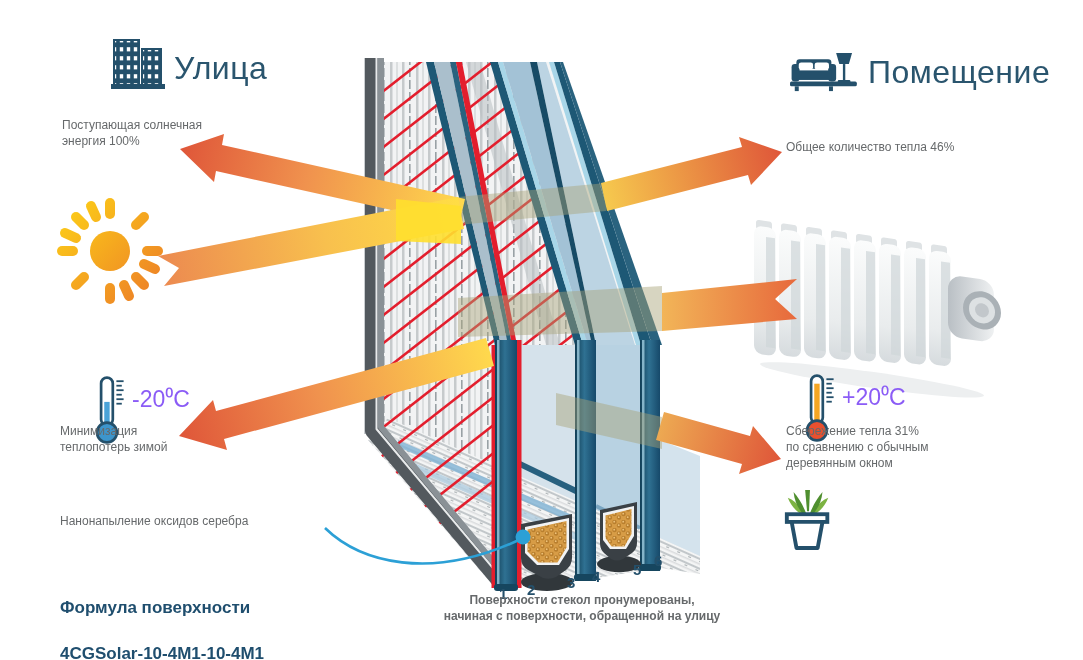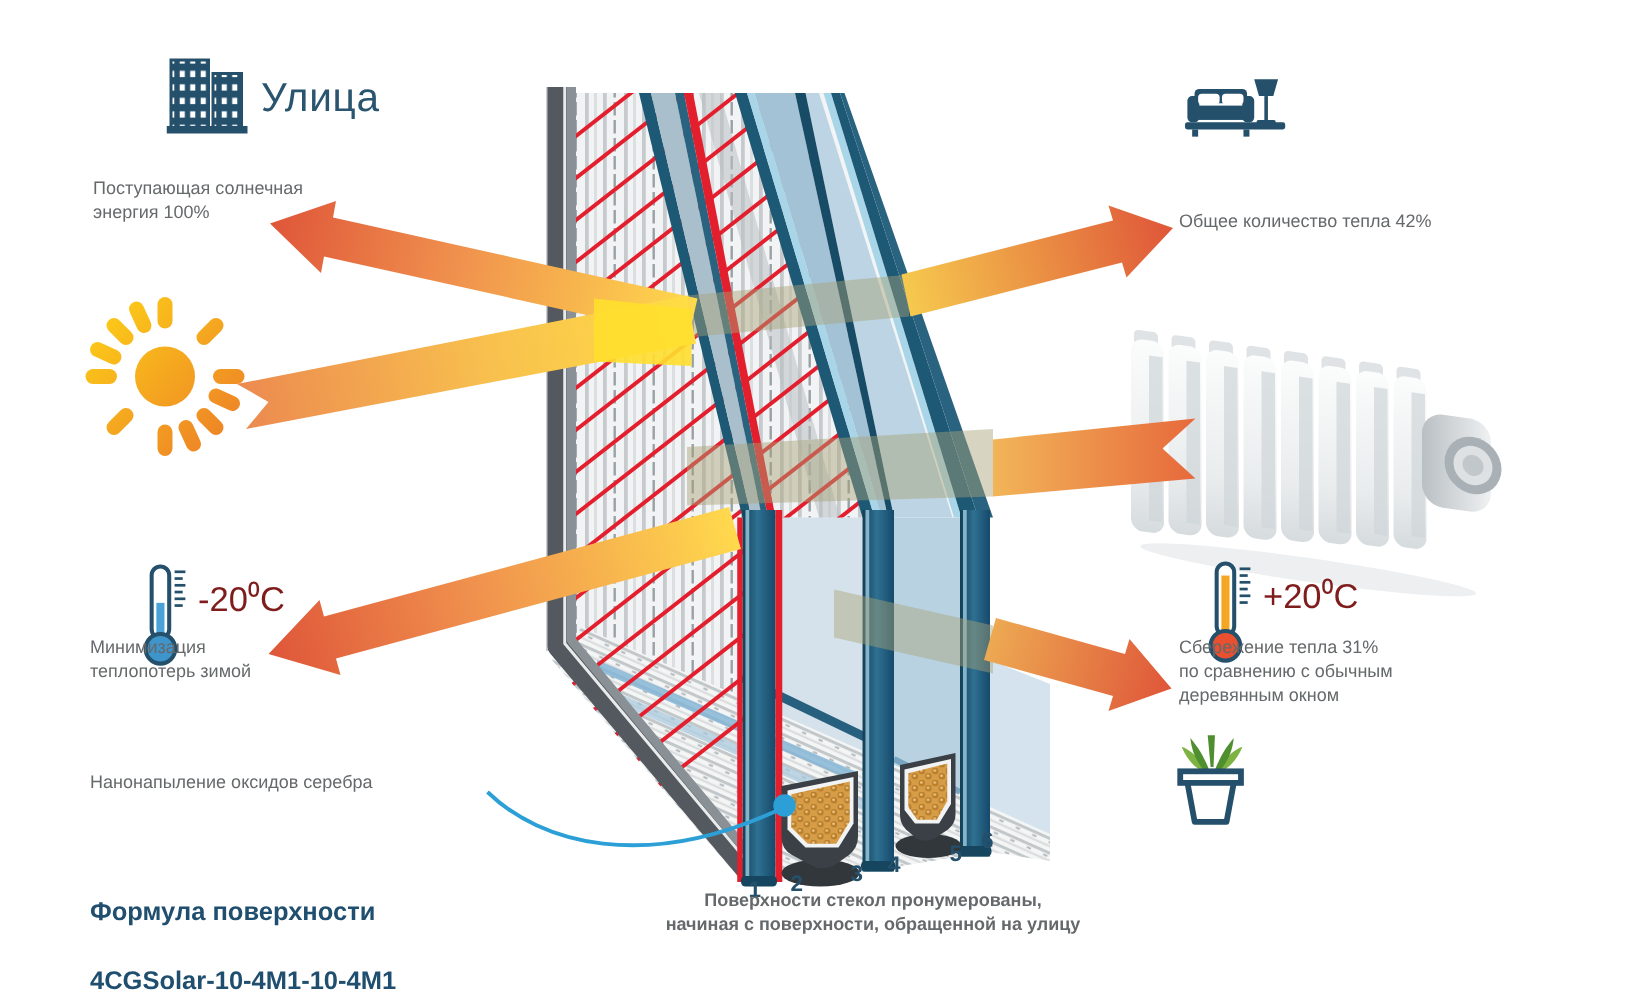--- a/index.html
+++ b/index.html
@@ -1,22 +1,22 @@
 <!DOCTYPE html>
 <html><head>
 <meta charset="utf-8">
 <style>
   html,body{margin:0;padding:0;background:#ffffff;}
   #stage{position:relative;width:1083px;height:660px;background:#fff;overflow:hidden;
          font-family:"Liberation Sans", sans-serif;}
   #scene{position:absolute;left:0;top:0;z-index:1;}
   .txt{position:absolute;z-index:3;white-space:pre-line;}
-  .heading{font-size:27px;color:#2a556e;letter-spacing:.5px;}
+  .heading{font-size:32px;color:#2a556e;letter-spacing:.5px;}
   .body-gray{font-size:12px;line-height:1.32;color:#66696b;}
-  .temp{font-size:23px;color:#7f1d1d;}
+  .temp{font-size:23px;color:#8b5cf6;}
   .formula{font-size:17px;line-height:1.35;font-weight:bold;color:#1f4e6e;}
   .surf-num{position:absolute;z-index:3;font-size:15px;font-weight:bold;color:#24506b;}
   .caption{text-align:center;font-weight:bold;}
   .icon{position:absolute;z-index:3;}
 </style>
 </head>
 <body>
 
 <div id="stage">
 
@@ -307,22 +307,23 @@
     <rect x="2" y="20" width="10" height="22" rx="4"></rect>
     <rect x="48" y="20" width="10" height="22" rx="4"></rect>
     <rect x="8" y="28" width="44" height="12"></rect>
     <rect x="0" y="42" width="84" height="6" rx="2"></rect>
     <rect x="6" y="48" width="5" height="6"></rect>
     <rect x="49" y="48" width="5" height="6"></rect>
   </g>
   <rect x="11" y="18" width="18" height="9" rx="3" fill="#ffffff"></rect>
   <rect x="31" y="18" width="18" height="9" rx="3" fill="#ffffff"></rect>
 </svg>
-
-<div class="txt body-gray" style="left:786px;top:140px;width:260px">Общее количество тепла 42%</div>
+<div class="txt heading" style="left:868px;top:54px">Помещение</div>
+
+<div class="txt body-gray" style="left:786px;top:140px;width:260px">Общее количество тепла 46%</div>
 
 <svg class="icon" style="left:803px;top:372px" width="36" height="72" viewBox="0 0 40 78">
   <rect x="9" y="3" width="13" height="53" rx="6.5" fill="#ffffff" stroke="#24506b" stroke-width="3"></rect>
   <rect x="12.5" y="12" width="6" height="42" fill="#f5a623"></rect>
   <circle cx="15.5" cy="64" r="11" fill="#e8502f" stroke="#24506b" stroke-width="3"></circle>
   <g fill="#24506b">
     <rect x="26" y="6" width="8" height="2"></rect>
         <rect x="26" y="11" width="6" height="2"></rect>
     <rect x="26" y="16" width="8" height="2"></rect>
         <rect x="26" y="21" width="6" height="2"></rect>

